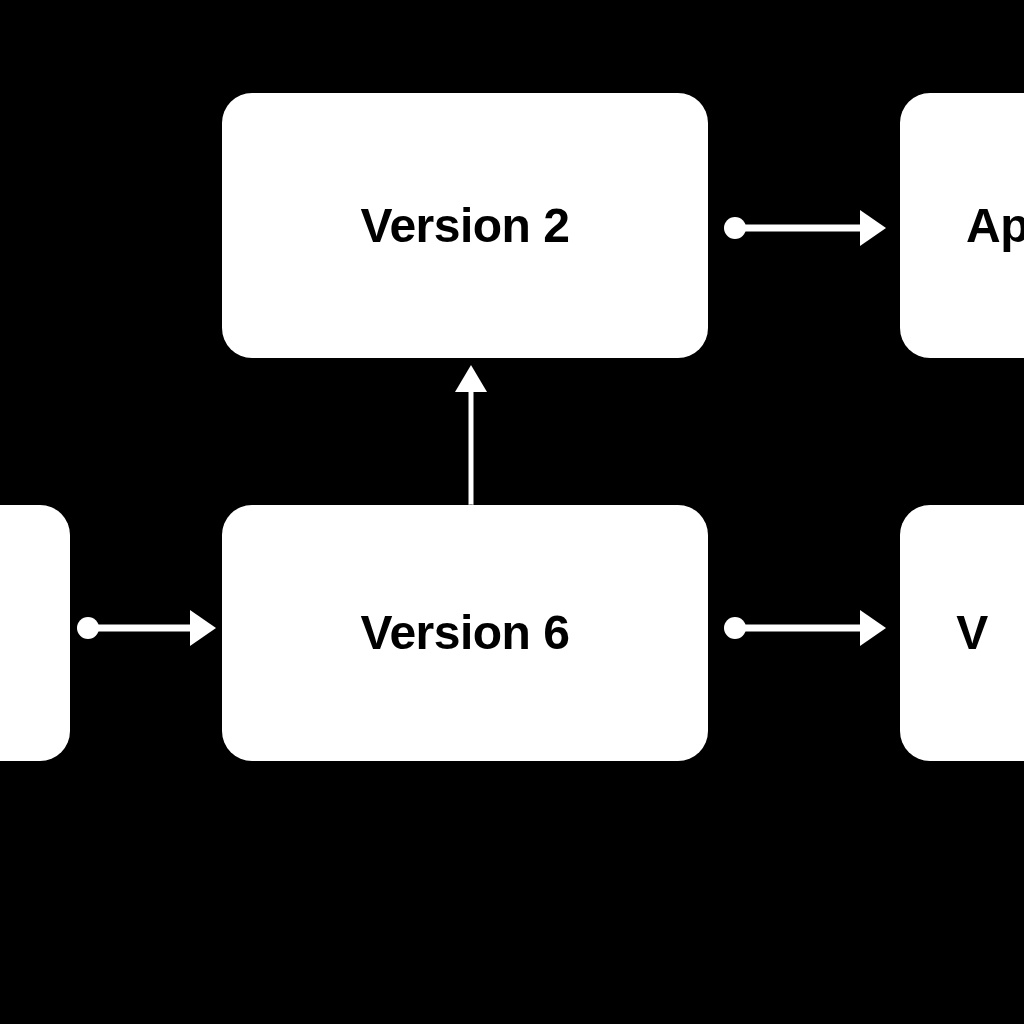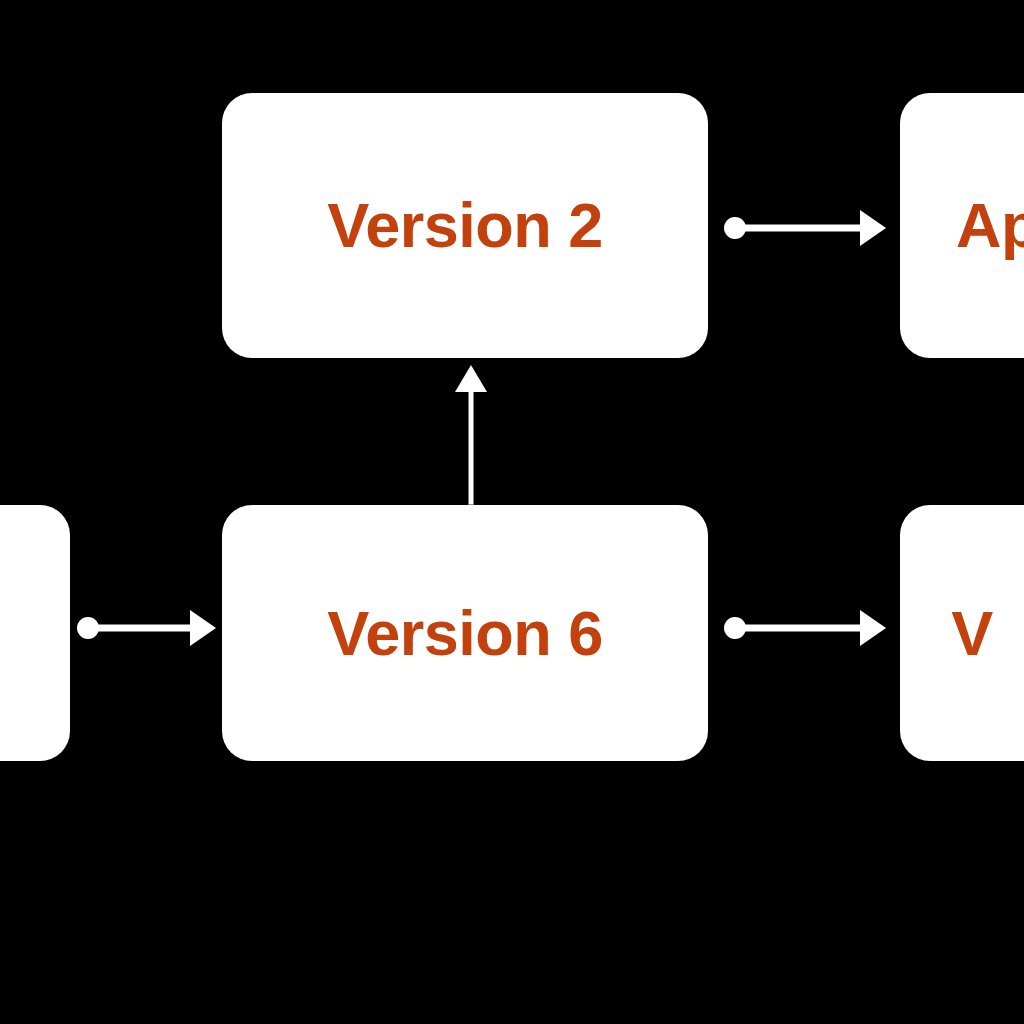--- a/index.html
+++ b/index.html
@@ -22,24 +22,24 @@
   .node {
     position: absolute;
     background: #FFFFFF;
     border-radius: 30px;
     display: flex;
     align-items: center;
     justify-content: center;
     box-sizing: border-box;
   }
   .node-label {
-    color: #c2410c;
+    color: #000000;
     font-family: "Liberation Sans", sans-serif;
     font-weight: bold;
-    font-size: 63px;
+    font-size: 48px;
     letter-spacing: -0.5px;
     line-height: 1;
     white-space: nowrap;
   }
   
   #node-version-2   { left: 222px; top: 93px;  width: 486px; height: 265px; }
   #node-version-1   { left: 222px; top: 505px; width: 486px; height: 256px; }
   #node-left-prev   { left: -130px; top: 505px; width: 200px; height: 256px; }
   #node-approved    { left: 900px; top: 93px;  width: 420px; height: 265px; }
   #node-version-3   { left: 900px; top: 505px; width: 420px; height: 256px; }

